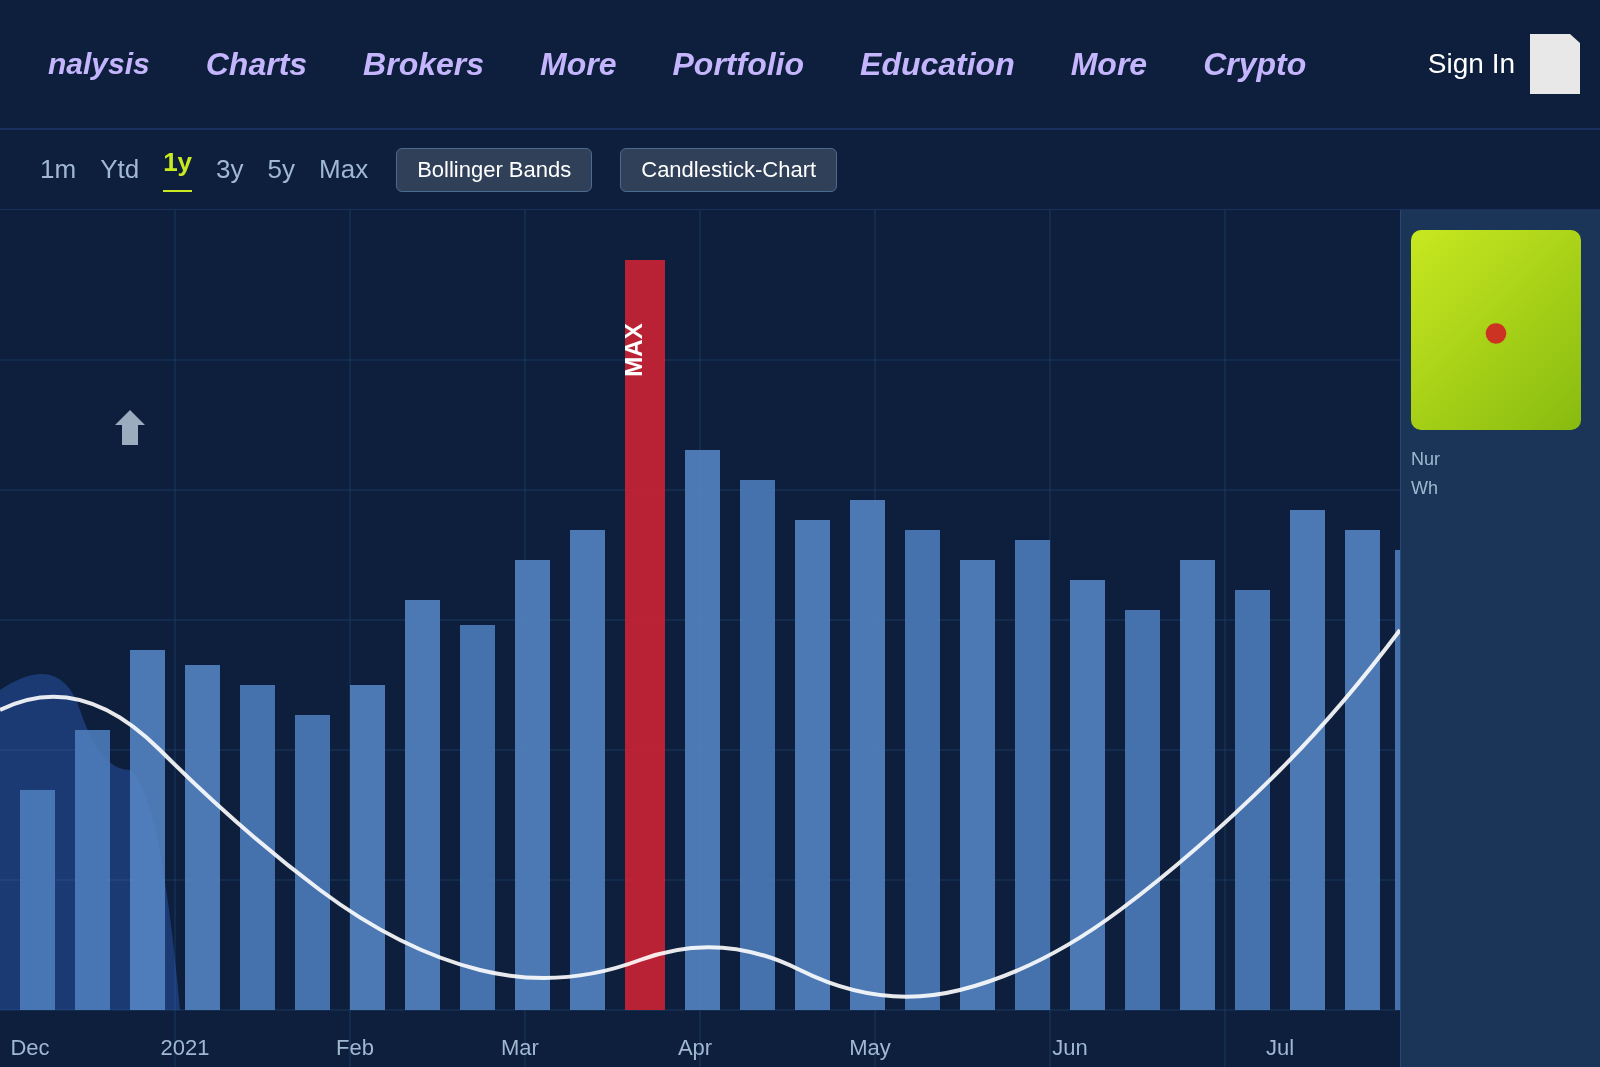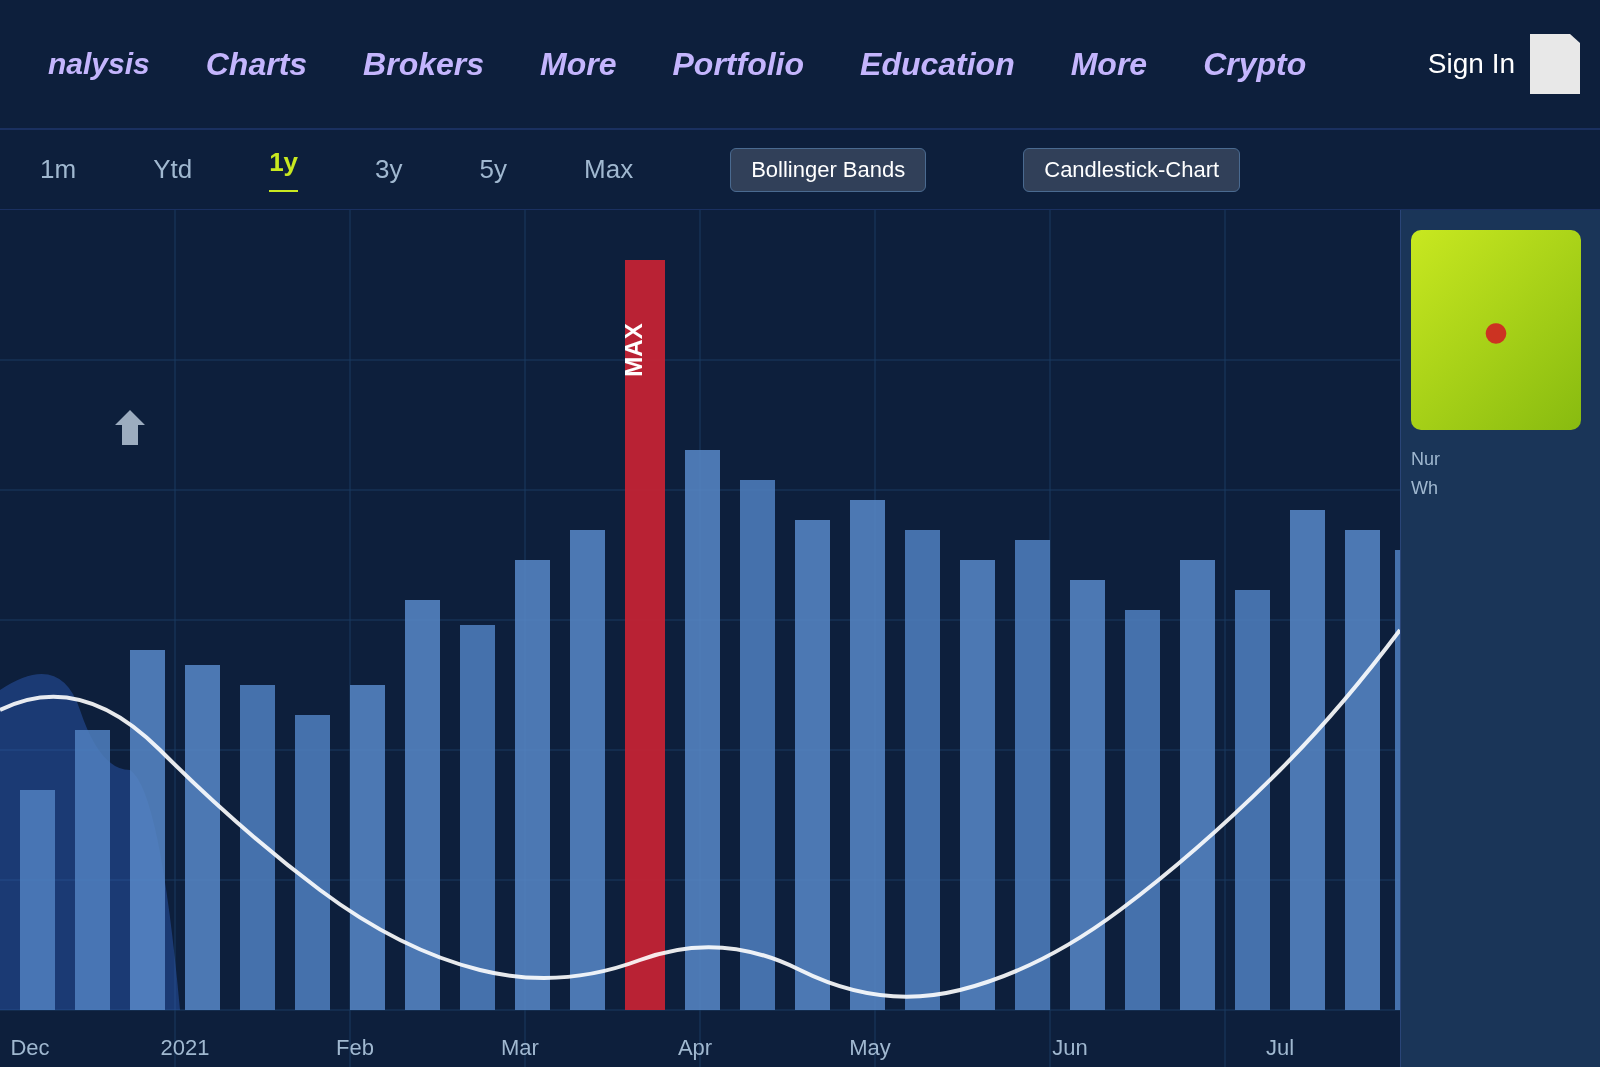--- a/index.html
+++ b/index.html
@@ -55,21 +55,21 @@
     }
 
     
     #timerange {
       width: 100%;
       height: 80px;
       background: #0d1f3c;
       display: flex;
       align-items: center;
       padding: 0 40px;
-      gap: 77px;
+      gap: 24px;
       border-bottom: 1px solid #1a3060;
     }
 
     .time-item {
       font-size: 26px;
       color: #a0b8d0;
       cursor: pointer;
       font-weight: normal;
     }
 
@@ -81,21 +81,21 @@
     }
 
     .chart-type-btn {
       background: rgba(255,255,255,0.15);
       border: 1px solid #4a6a90;
       border-radius: 6px;
       padding: 8px 20px;
       color: #ffffff;
       font-size: 22px;
       cursor: pointer;
-      margin-left: 20px;
+      margin-left: 4px;
     }
 
     
     #chart-area {
       width: 100%;
       height: calc(1067px - 130px - 80px);
       background: #0d1f3c;
       position: relative;
       overflow: hidden;
     }

